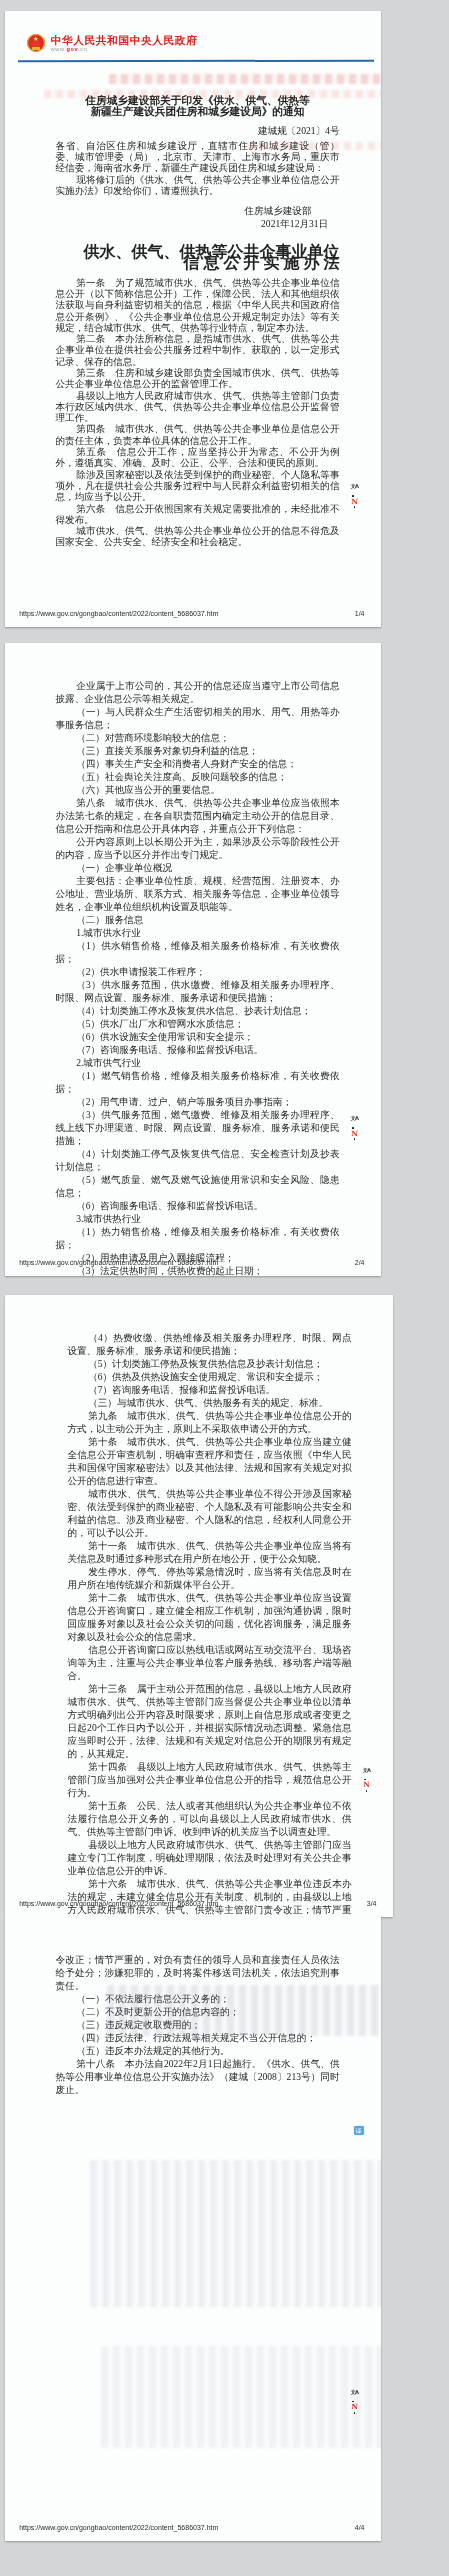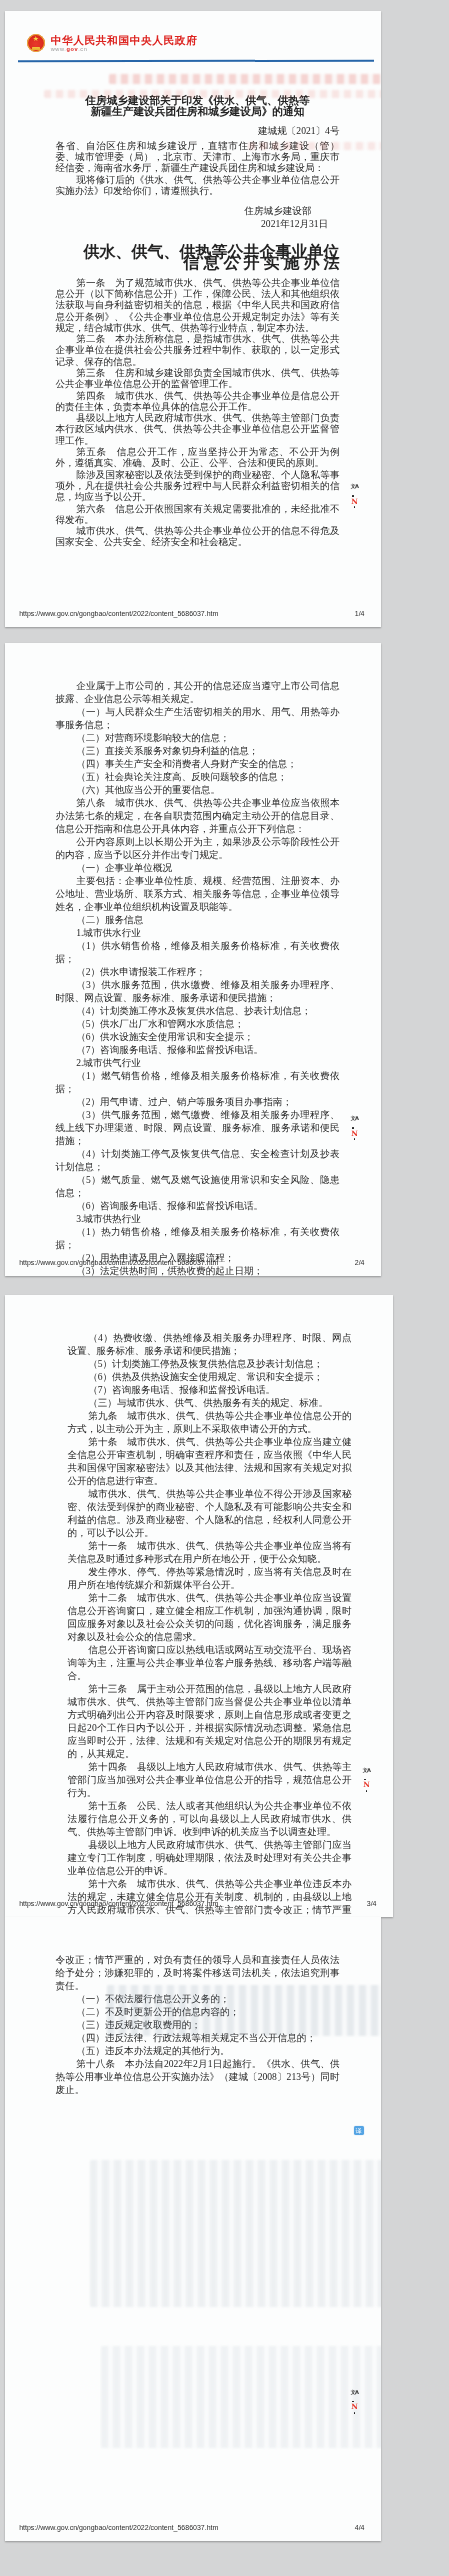--- a/index.html
+++ b/index.html
@@ -99,22 +99,22 @@
       <p class="para doc-number">建城规〔2021〕4号</p>
       <p class="para addressee cont">各省、自治区住房和城乡建设厅，直辖市住房和城乡建设（管）委、城市管理委（局），北京市、天津市、上海市水务局，重庆市经信委，海南省水务厅，新疆生产建设兵团住房和城乡建设局：</p>
       <p class="para indent">现将修订后的《供水、供气、供热等公共企事业单位信息公开实施办法》印发给你们，请遵照执行。</p>
       <p class="para signature">住房城乡建设部</p>
       <p class="para sign-date">2021年12月31日</p>
       <p class="para section-head first">供水、供气、供热等公共企事业单位</p>
       <p class="para section-head">信 息 公 开 实 施 办 法</p>
       <p class="para indent body-first">第一条　为了规范城市供水、供气、供热等公共企事业单位信息公开（以下简称信息公开）工作，保障公民、法人和其他组织依法获取与自身利益密切相关的信息，根据《中华人民共和国政府信息公开条例》、《公共企事业单位信息公开规定制定办法》等有关规定，结合城市供水、供气、供热等行业特点，制定本办法。</p>
       <p class="para indent">第二条　本办法所称信息，是指城市供水、供气、供热等公共企事业单位在提供社会公共服务过程中制作、获取的，以一定形式记录、保存的信息。</p>
       <p class="para indent">第三条　住房和城乡建设部负责全国城市供水、供气、供热等公共企事业单位信息公开的监督管理工作。</p>
+      <p class="para indent">县级以上地方人民政府城市供水、供气、供热等主管部门负责本行政区域内供水、供气、供热等公共企事业单位信息公开监督管理工作。</p>
       <p class="para indent">第四条　城市供水、供气、供热等公共企事业单位是信息公开的责任主体，负责本单位具体的信息公开工作。</p>
-      <p class="para indent">县级以上地方人民政府城市供水、供气、供热等主管部门负责本行政区域内供水、供气、供热等公共企事业单位信息公开监督管理工作。</p>
       <p class="para indent">第五条　信息公开工作，应当坚持公开为常态、不公开为例外，遵循真实、准确、及时、公正、公平、合法和便民的原则。</p>
       <p class="para indent">除涉及国家秘密以及依法受到保护的商业秘密、个人隐私等事项外，凡在提供社会公共服务过程中与人民群众利益密切相关的信息，均应当予以公开。</p>
       <p class="para indent">第六条　信息公开依照国家有关规定需要批准的，未经批准不得发布。</p>
       <p class="para indent">城市供水、供气、供热等公共企事业单位公开的信息不得危及国家安全、公共安全、经济安全和社会稳定。</p>
     </div>
   <div class="side-icons">
     <div class="lang-mark">文A</div>
     <div class="redn-mark">N</div>
   </div>
   <div class="page-footer">

